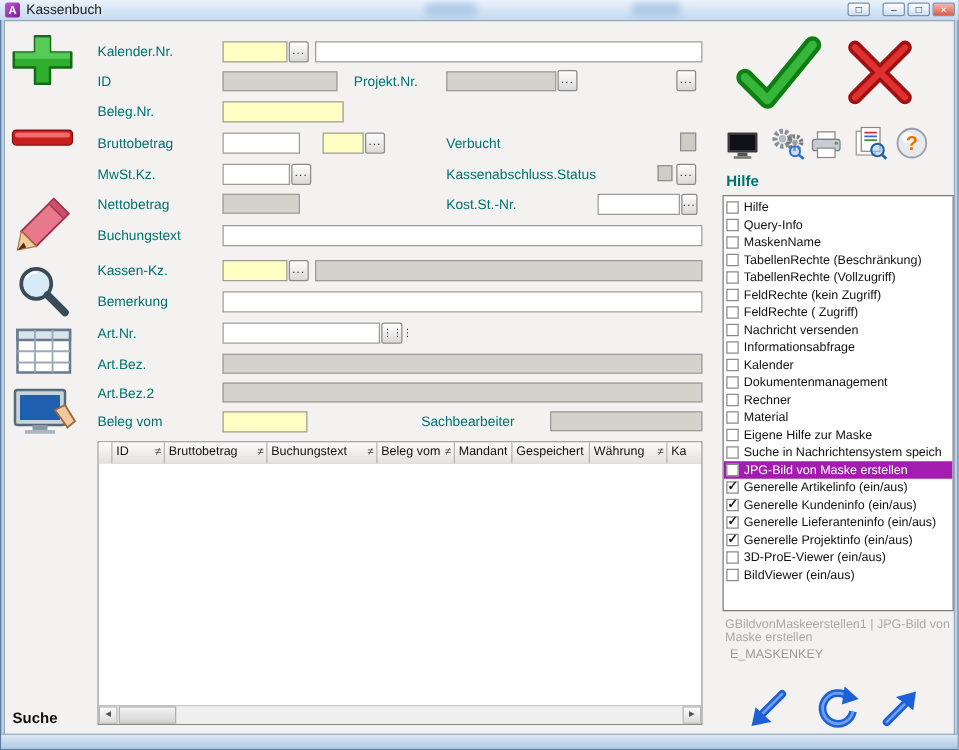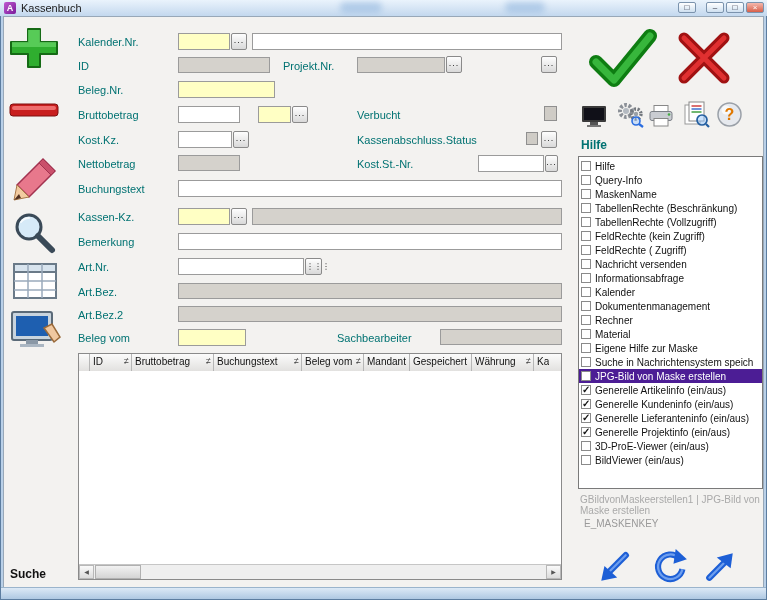--- a/index.html
+++ b/index.html
@@ -56,21 +56,21 @@
   .sthumb{width:46px;height:14px;flex:none;box-sizing:border-box;border:1px solid #b0b0b0;
     background:linear-gradient(#f2f2f2,#d4d4d4);margin-left:1px;}
   .strack{flex:1;}
 
   
   .help-title{position:absolute;left:581px;top:138px;font-size:12px;font-weight:bold;color:#007272;}
   .listbox{position:absolute;left:578px;top:156px;width:185px;height:333px;box-sizing:border-box;
     border:1px solid #7a7a7a;background:#fff;padding-top:2px;overflow:hidden;}
   .list-item{display:flex;align-items:center;height:14px;font-size:10px;color:#111;
     padding-left:2px;white-space:nowrap;overflow:hidden;}
-  .list-item.selected{background:#4c1d95;color:#fff;}
+  .list-item.selected{background:#a21caf;color:#fff;}
   .checkbox{width:10px;height:10px;flex:none;box-sizing:border-box;border:1px solid #8a8a8a;
     background:#fff;margin-right:4px;font-size:10px;line-height:8px;text-align:center;
     color:#111;font-weight:bold;}
   .list-footer{position:absolute;left:580px;top:494px;width:182px;font-size:10px;
     color:#a9a9a9;line-height:11px;}
   .masken-key{position:absolute;left:584px;top:518px;font-size:10px;color:#9a9a9a;}
   .iconbtn{position:absolute;background:transparent;border:none;padding:0;}
 </style>
 </head>
 <body>
@@ -150,21 +150,21 @@
   </span>
 </div>
 <div class="suche">Suche</div>
 
 <div class="lbl" style="left:78px;top:36px;">Kalender.Nr.</div>
 <div class="lbl" style="left:78px;top:60px;">ID</div>
 <div class="lbl" style="left:283px;top:60px;">Projekt.Nr.</div>
 <div class="lbl" style="left:78px;top:84px;">Beleg.Nr.</div>
 <div class="lbl" style="left:78px;top:109px;">Bruttobetrag</div>
 <div class="lbl" style="left:357px;top:109px;">Verbucht</div>
-<div class="lbl" style="left:78px;top:134px;">Kost.Kz.</div>
+<div class="lbl" style="left:78px;top:134px;">MwSt.Kz.</div>
 <div class="lbl" style="left:357px;top:134px;">Kassenabschluss.Status</div>
 <div class="lbl" style="left:78px;top:158px;">Nettobetrag</div>
 <div class="lbl" style="left:357px;top:158px;">Kost.St.-Nr.</div>
 <div class="lbl" style="left:78px;top:183px;">Buchungstext</div>
 <div class="lbl" style="left:78px;top:211px;">Kassen-Kz.</div>
 <div class="lbl" style="left:78px;top:236px;">Bemerkung</div>
 <div class="lbl" style="left:78px;top:261px;">Art.Nr.</div>
 <div class="lbl" style="left:78px;top:286px;">Art.Bez.</div>
 <div class="lbl" style="left:78px;top:309px;">Art.Bez.2</div>
 <div class="lbl" style="left:78px;top:332px;">Beleg vom</div>

